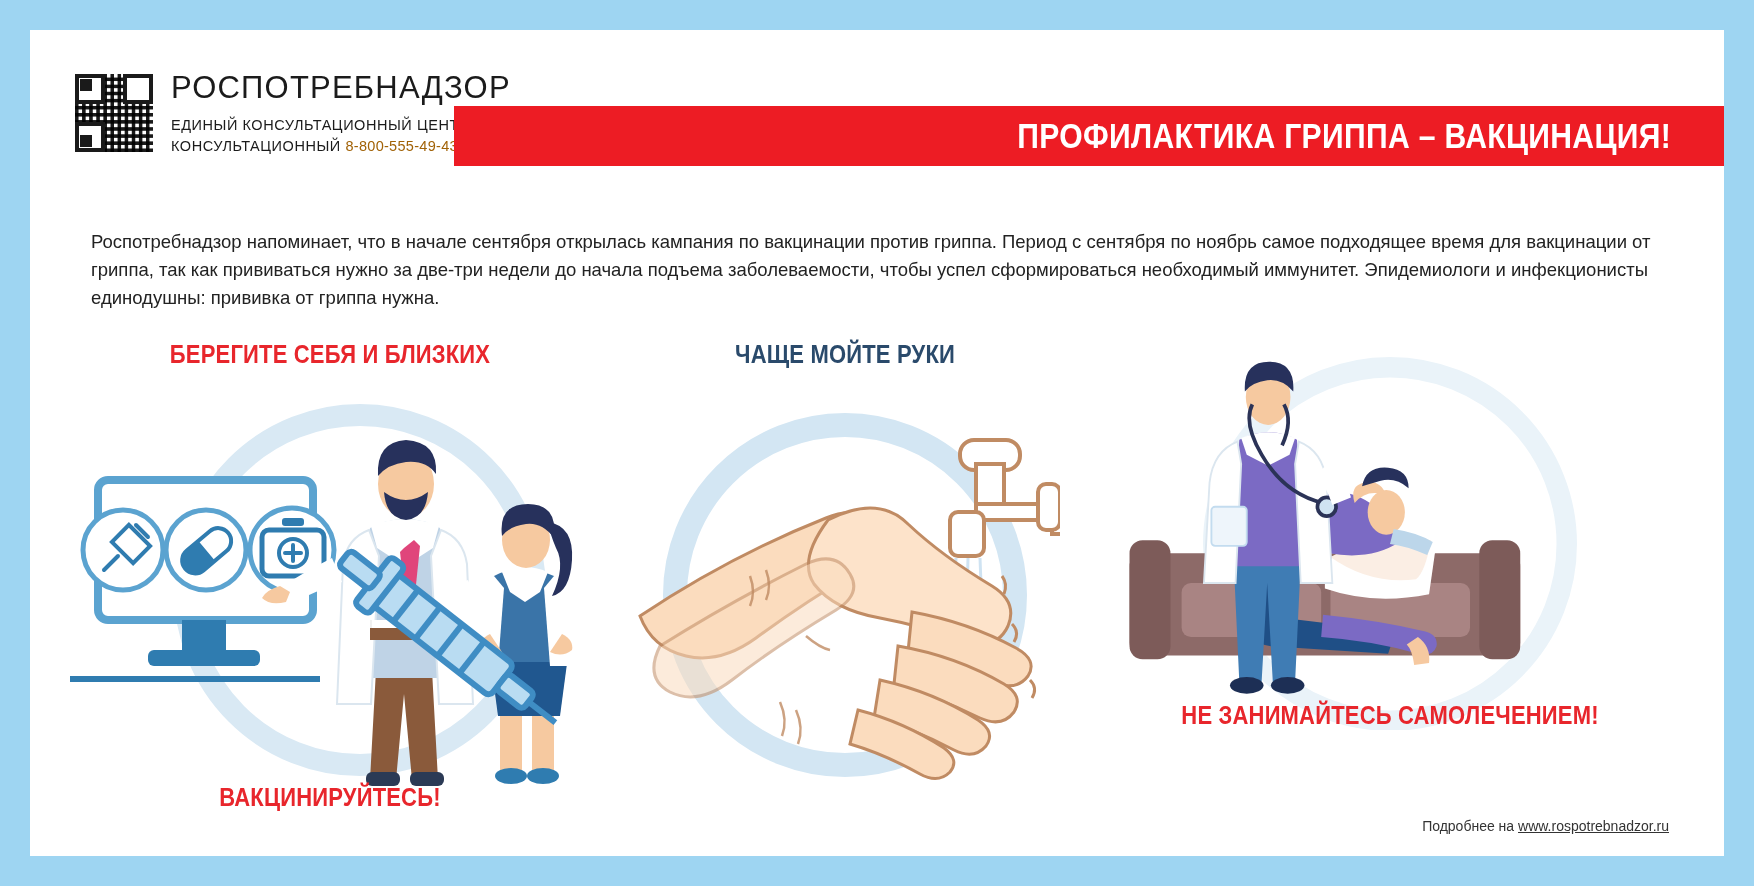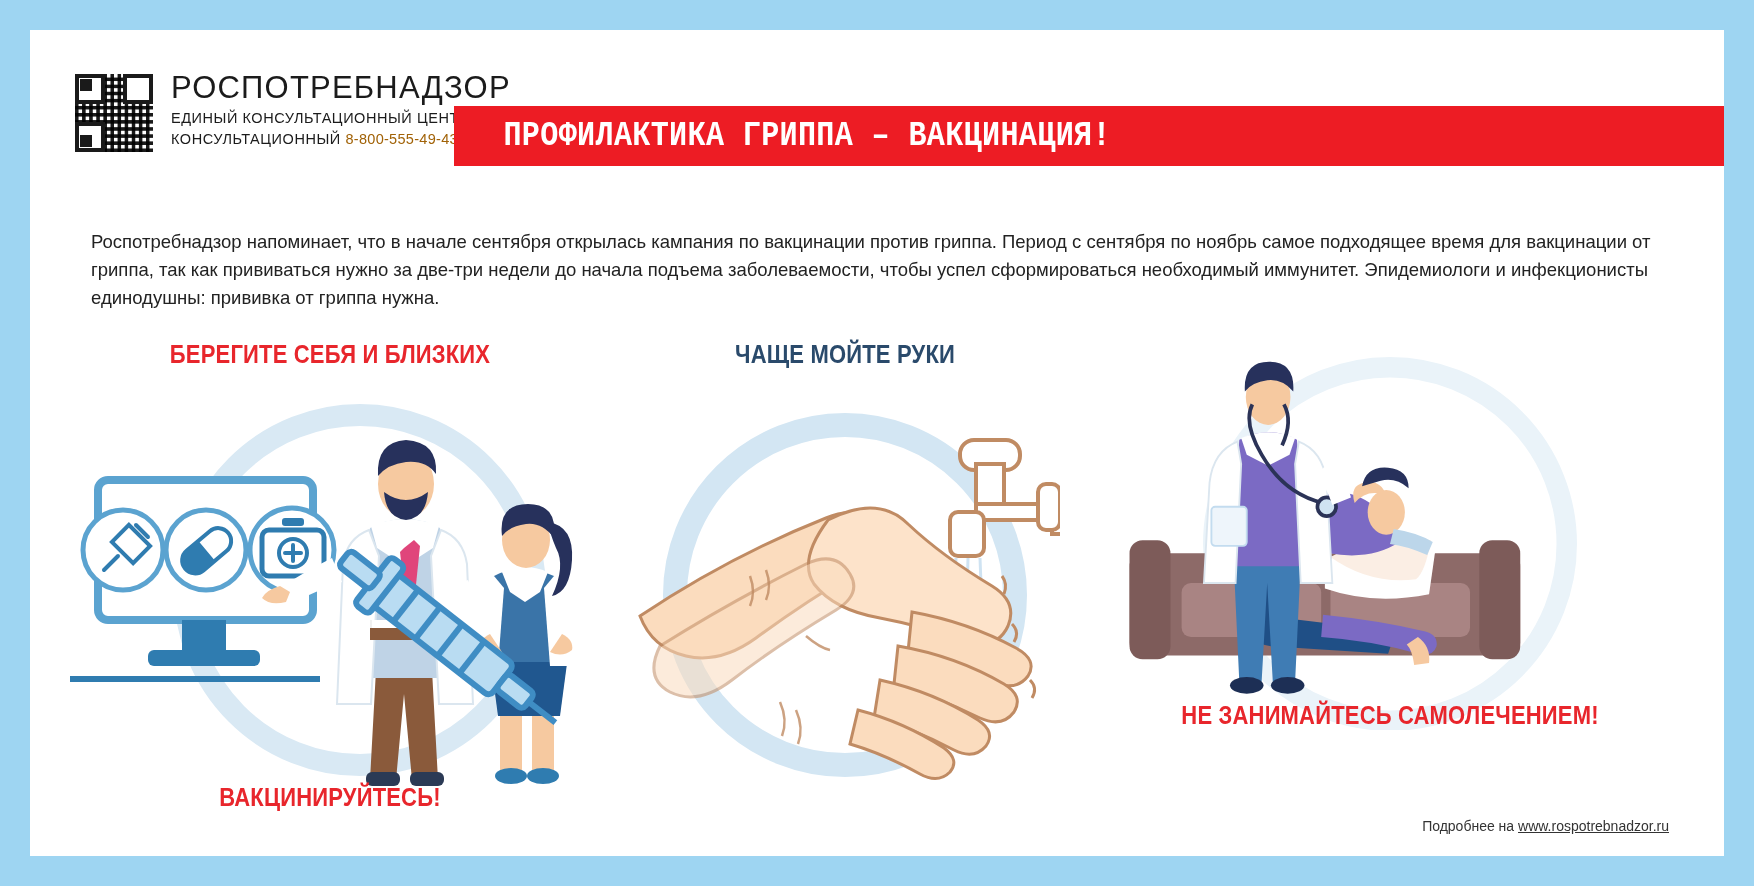--- a/index.html
+++ b/index.html
@@ -46,31 +46,31 @@
     border:4px solid #1a1a1a;background:#fff;box-shadow:inset 0 0 0 4px #fff;
   }
   .qr .core{
     position:absolute;left:5px;top:5px;width:12px;height:12px;background:#1a1a1a;
   }
   .qr .core2{position:absolute;right:5px;top:5px;width:12px;height:12px;background:#1a1a1a;}
   .qr .core3{position:absolute;left:5px;bottom:5px;width:12px;height:12px;background:#1a1a1a;}
   .logo-text{padding-top:2px;}
   .brand{
     font-size:31px;letter-spacing:1.2px;color:#1b1b1b;
-    font-weight:400;line-height:1;margin-bottom:5px;
+    font-weight:400;line-height:1;margin-bottom:12px;
     font-family:"Liberation Sans", sans-serif;
   }
   .sub1,.sub2{
     font-size:14.5px;letter-spacing:.55px;color:#1b1b1b;line-height:1.45;
   }
   .phone{color:#a16207;font-weight:400;letter-spacing:.3px;}
   .banner{
     position:absolute;left:424px;top:76px;right:0;height:60px;
     background:#ed1c24;
-    display:flex;align-items:center;justify-content:flex-start;font-family:Liberation Mono, monospace;
+    display:flex;align-items:center;justify-content:flex-end;
   }
   .banner-text{
     color:#fff;font-size:35px;font-weight:700;
     letter-spacing:.4px;
     transform:scaleX(.86);transform-origin:center;
     white-space:nowrap;
   }
   
   .intro{
     position:absolute;left:48px;top:185px;width:1600px;

